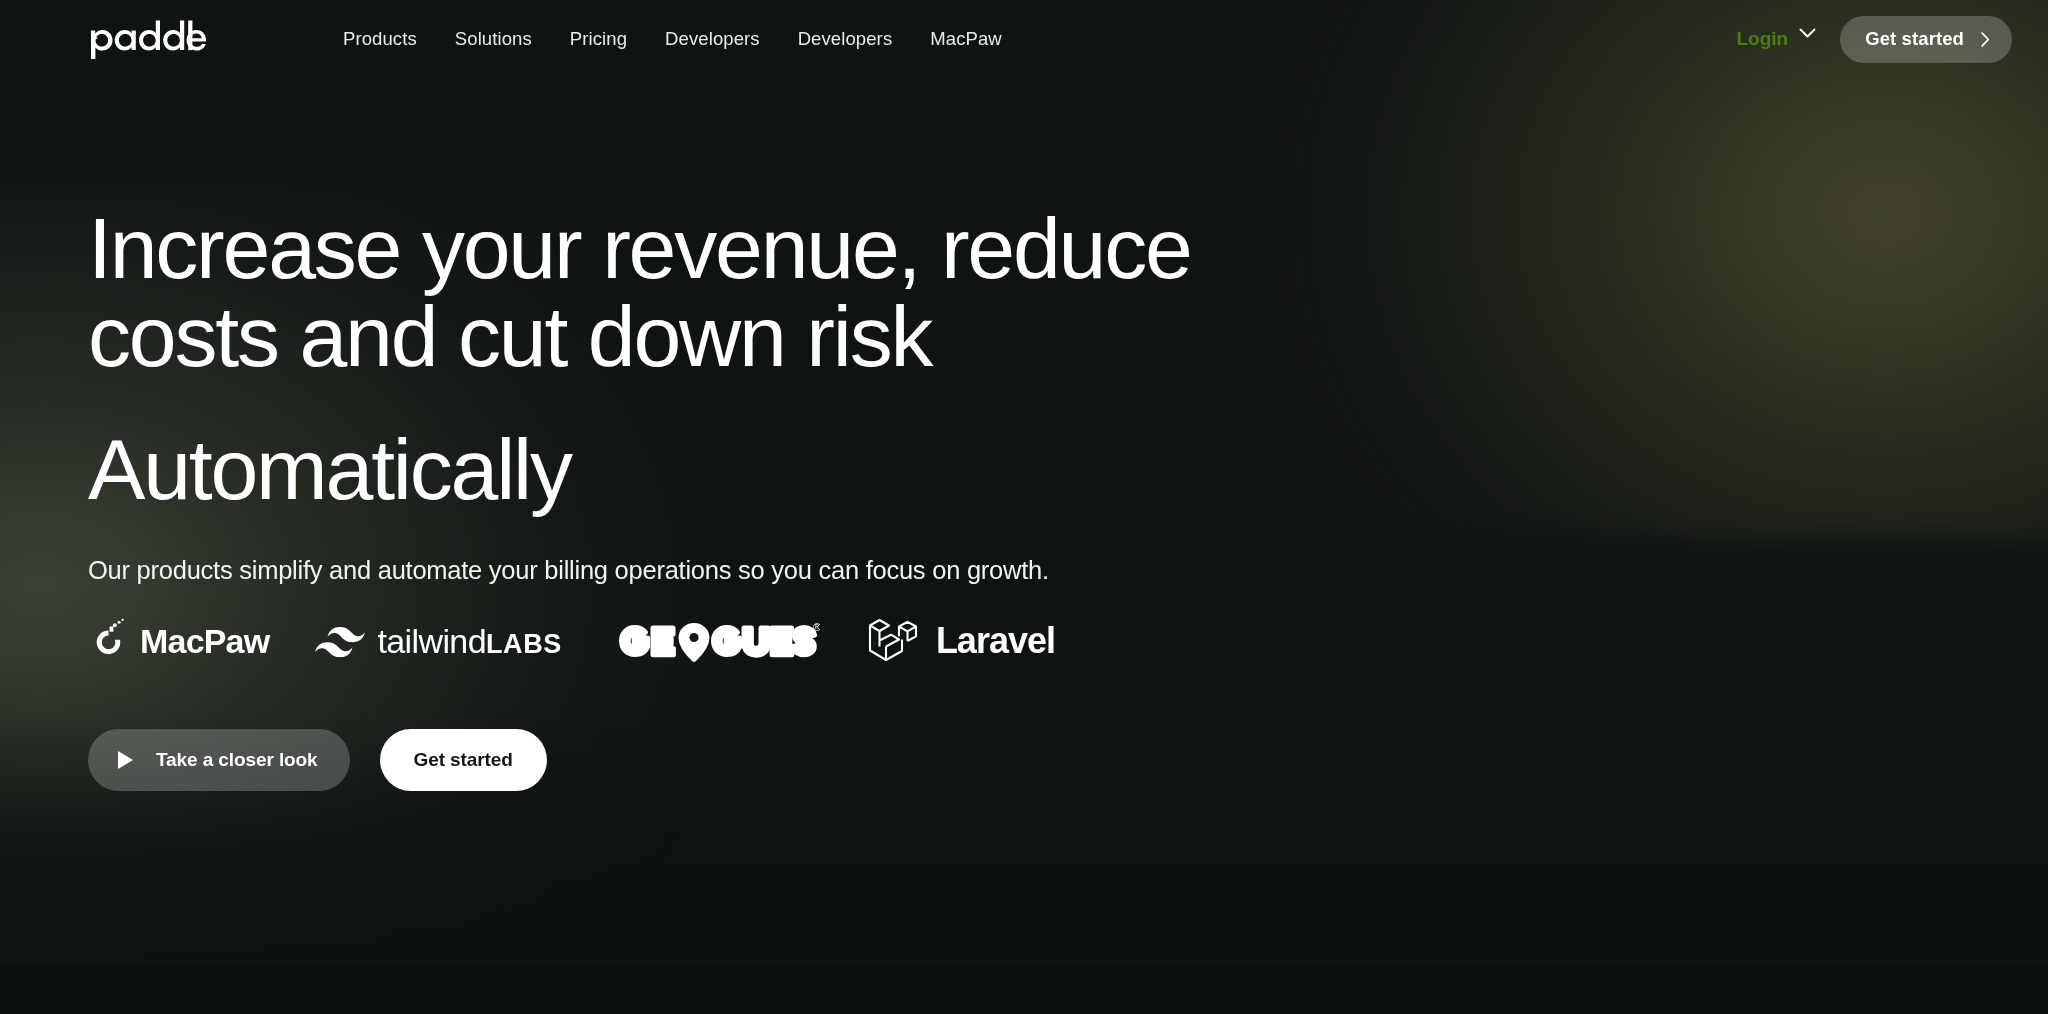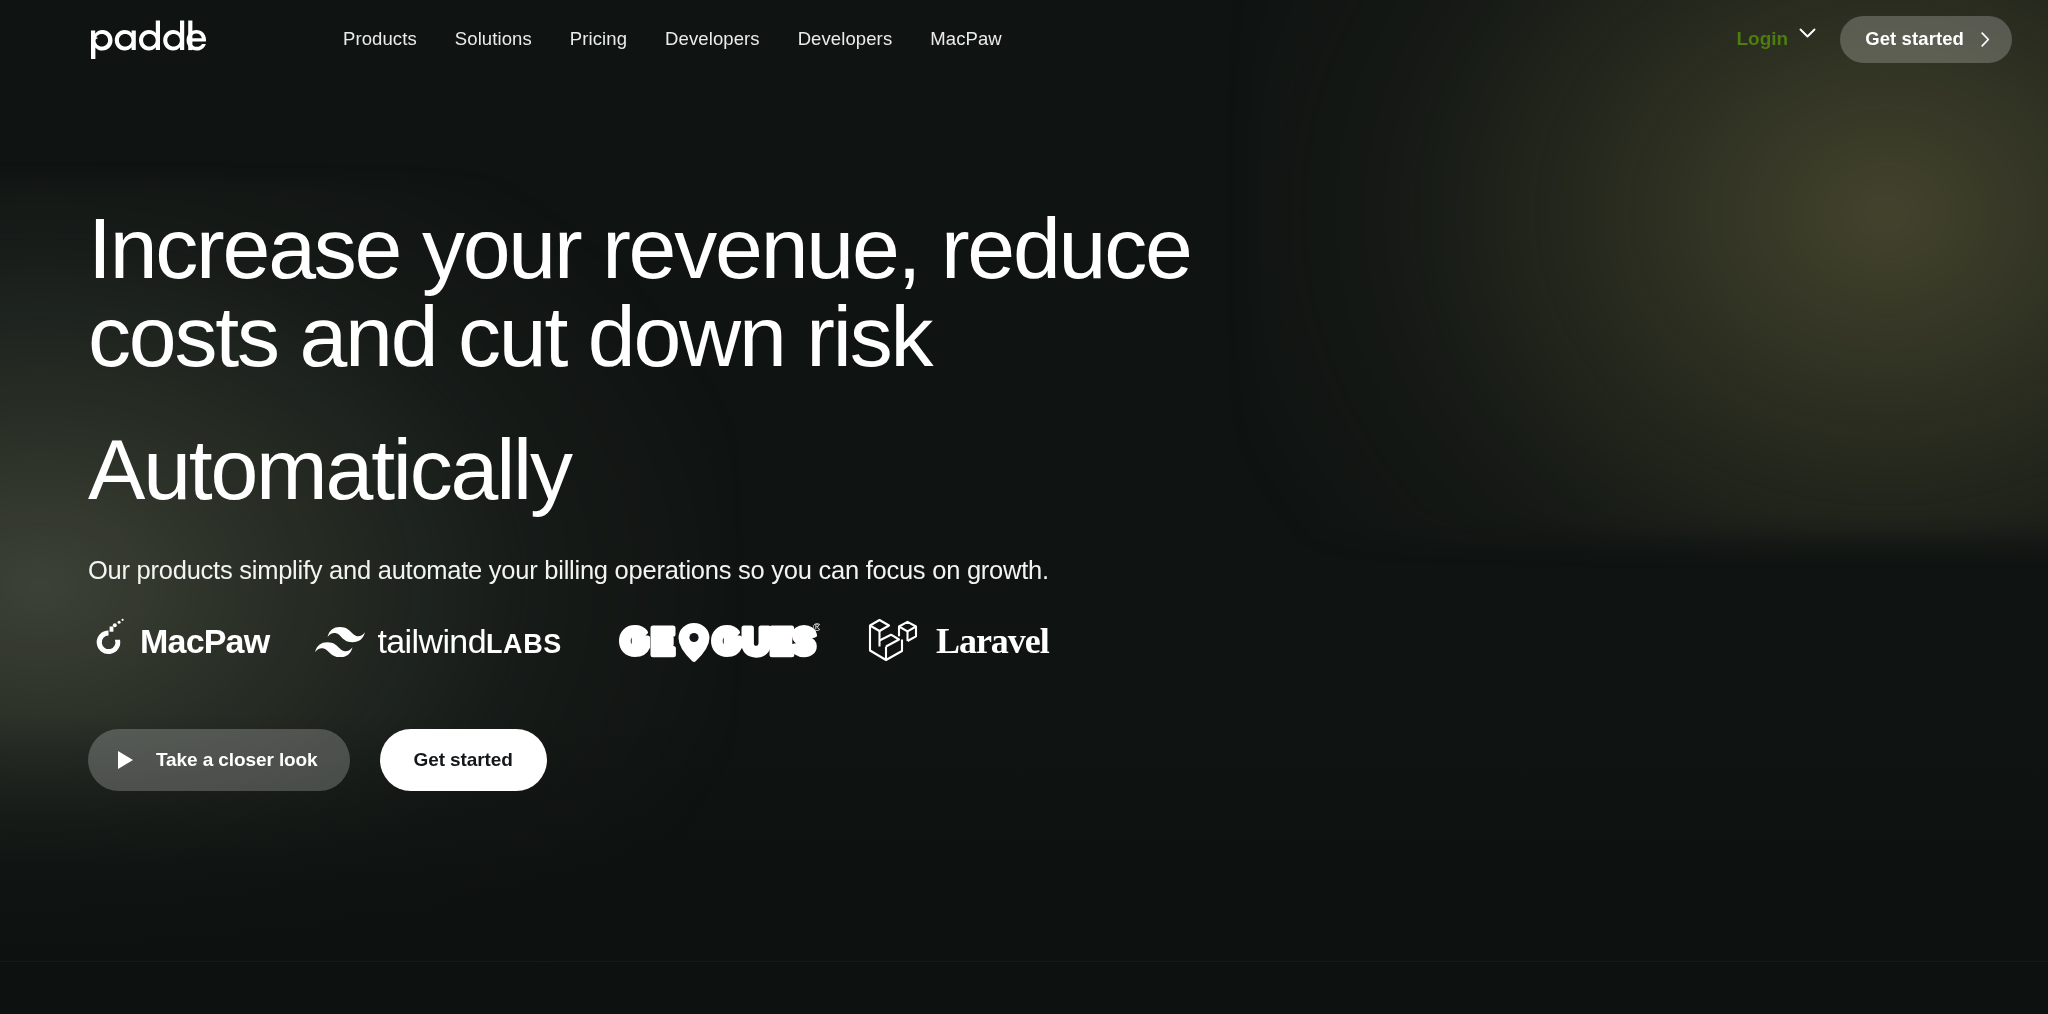--- a/index.html
+++ b/index.html
@@ -121,21 +121,21 @@
     display:flex; align-items:center;
     gap:0;
   }
   .logo-item { display:flex; align-items:center; height:56px; }
   .logo-item + .logo-item { margin-left:46px; }
   .logo-item svg { display:block; }
   .logo-word {
     font-size:34px; font-weight:700; color:#ffffff;
     letter-spacing:-0.8px; margin-left:12px; white-space:nowrap;
   }
-  .logo-word.lw-laravel { font-weight:600; letter-spacing:-1px; font-size:36px; margin-left:16px;font-family:Liberation Serif, serif;}
+  .logo-word.lw-laravel { font-weight:600; letter-spacing:-1px; font-size:36px; margin-left:16px;}
   .logo-word.lw-tailwind { font-weight:400; letter-spacing:-0.6px; }
   .logo-word.lw-tailwind b { font-weight:700; font-size:27px; letter-spacing:0.6px; }
 
   .square3c {
     width:48px; height:48px; border-radius:5px; background:#ffffff;
     display:flex; align-items:center; justify-content:center; gap:4px;
   }
   .square3c i {
     display:block; width:7px; height:19px; background:#16191c;
     transform:skewX(-13deg); border-radius:1px;

